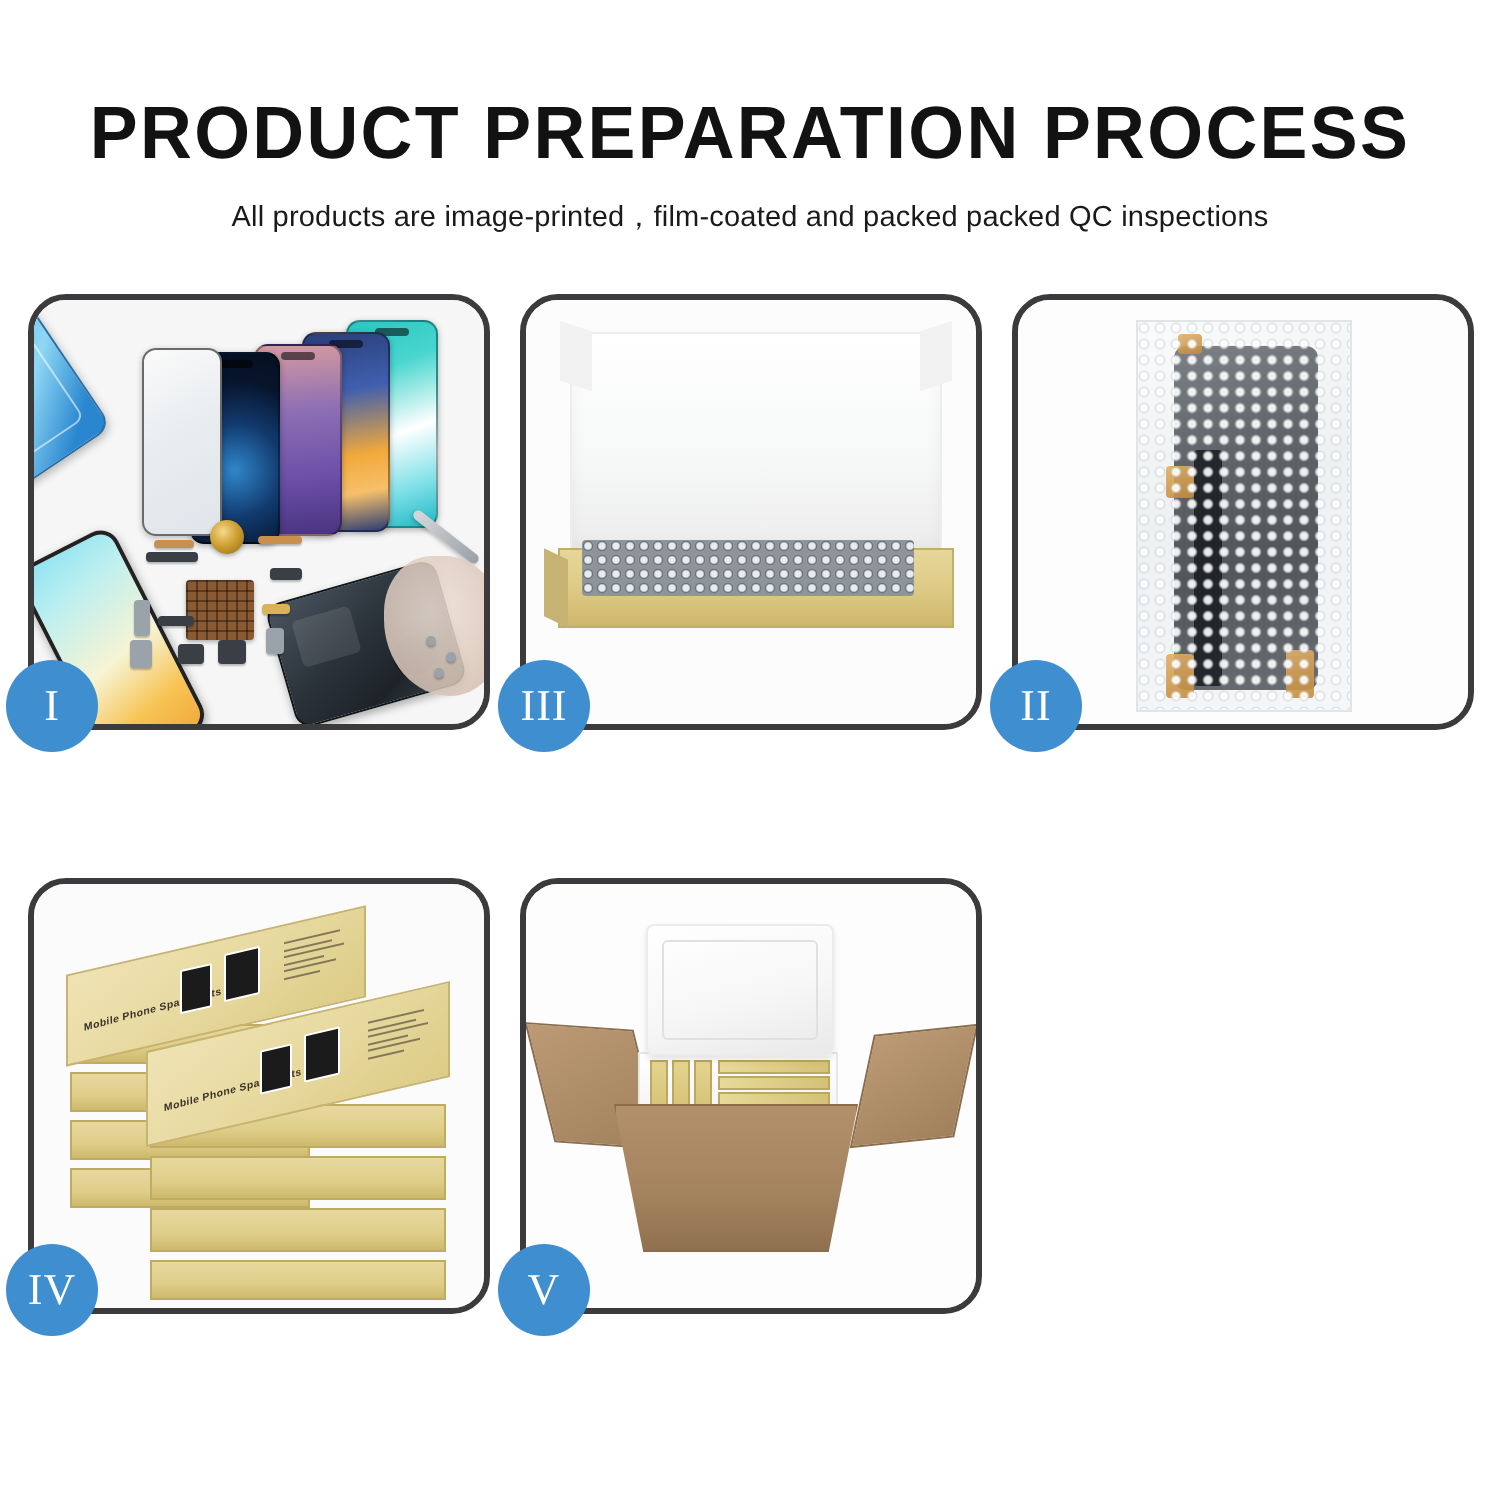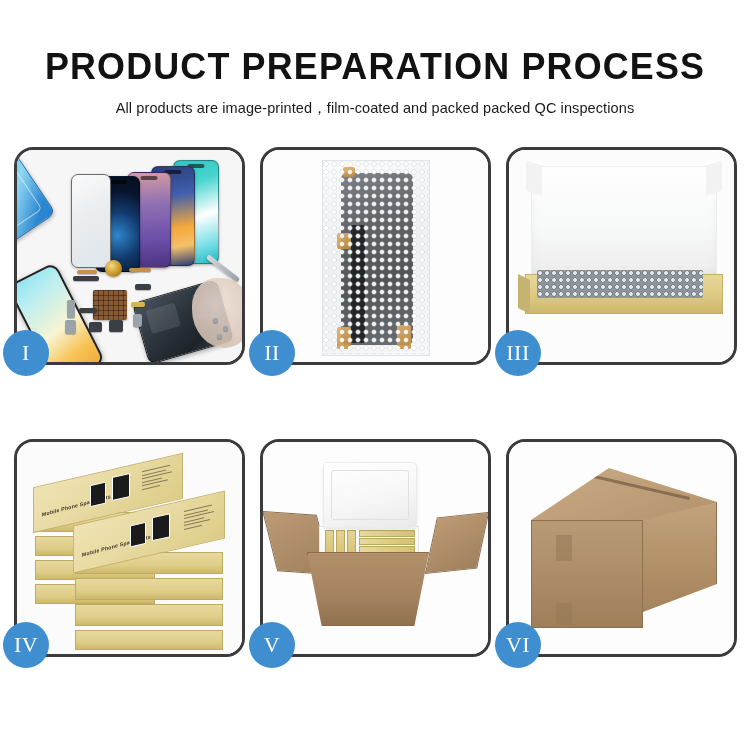--- a/index.html
+++ b/index.html
@@ -368,46 +368,46 @@
           <span class="part lt" style="left:116px;top:164px;width:9px;height:13px;"></span>
           <span class="part lt" style="left:196px;top:168px;width:5px;height:5px;border-radius:50%;"></span>
           <span class="part lt" style="left:206px;top:176px;width:5px;height:5px;border-radius:50%;"></span>
           <span class="part lt" style="left:200px;top:184px;width:5px;height:5px;border-radius:50%;"></span>
         </div>
       </div>
       <div class="badge">I</div>
     </div>
 
     <div class="panel">
+      <div class="panel-inner p3">
+        <div class="photo">
+          <div class="foam-back"></div>
+          <div class="foam-lid"></div>
+          <div class="box-yellow-tray"></div>
+          <div class="bubble-fill"></div>
+        </div>
+      </div>
+      <div class="badge">III</div>
+    </div>
+
+    <div class="panel">
       <div class="panel-inner p2">
         <div class="photo">
           <div class="wrap-bag">
             <div class="lcd-dark"></div>
             <div class="lcd-flex"></div>
             <span class="tape" style="left:14px;top:72px;"></span>
             <span class="tape" style="left:20px;top:6px;width:12px;height:10px;"></span>
             <span class="tape" style="left:14px;top:166px;height:22px;"></span>
             <span class="tape" style="left:74px;top:164px;height:24px;"></span>
             <div class="bubbles"></div>
           </div>
         </div>
       </div>
       <div class="badge">II</div>
-    </div>
-
-    <div class="panel">
-      <div class="panel-inner p3">
-        <div class="photo">
-          <div class="foam-back"></div>
-          <div class="foam-lid"></div>
-          <div class="box-yellow-tray"></div>
-          <div class="bubble-fill"></div>
-        </div>
-      </div>
-      <div class="badge">III</div>
     </div>
 
     <div class="panel">
       <div class="panel-inner p4">
         <div class="photo">
           <div class="stack">
 
             <div class="sbox" style="left:2px;top:56px;width:120px;height:20px;"></div>
             <div class="sbox" style="left:2px;top:80px;width:120px;height:20px;"></div>
             <div class="sbox" style="left:2px;top:104px;width:120px;height:20px;"></div>
@@ -467,32 +467,15 @@
             <span class="yb2" style="top:16px;"></span>
             <span class="yb2" style="top:24px;"></span>
           </div>
           <div class="cb"></div>
           <div class="eps-lid"></div>
         </div>
       </div>
       <div class="badge">V</div>
     </div>
 
-    <div class="panel">
-      <div class="panel-inner p6">
-        <div class="photo">
-          <div class="carton6">
-            <div class="c6-top">
-              <span class="c6-seam"></span>
-            </div>
-            <div class="c6-side2"></div>
-            <div class="c6-front">
-              <span class="c6-tape" style="left:24px;top:14px;width:16px;height:26px;"></span>
-              <span class="c6-tape" style="left:24px;top:82px;width:16px;height:22px;"></span>
-            </div>
-          </div>
-        </div>
-      </div>
-      <div class="badge">VI</div>
-    </div>
 
   </div>
 </div>
 
 </body></html>

